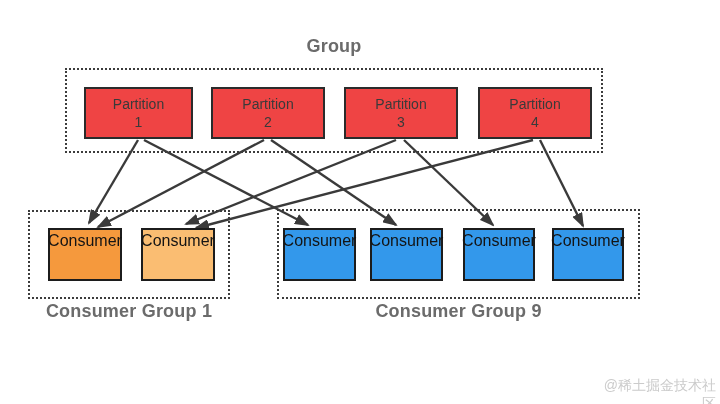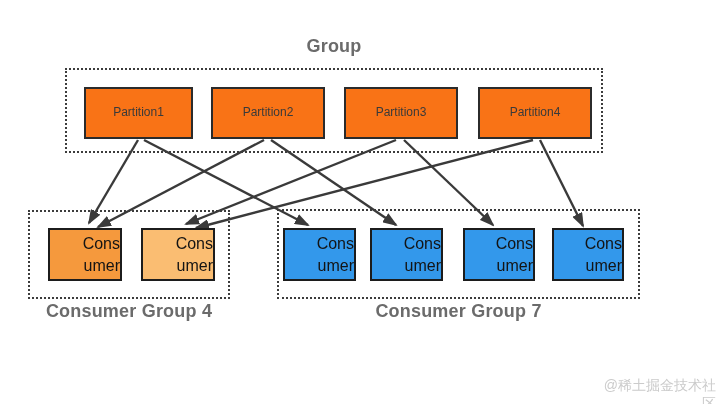--- a/index.html
+++ b/index.html
@@ -10,28 +10,28 @@
   .topic-label{
     position:absolute;left:65px;top:36px;width:538px;text-align:center;
     font-size:18px;font-weight:bold;letter-spacing:.2px;
   }
   .dotted{position:absolute;border:2px dotted #3c3c3c;box-sizing:border-box;background:transparent;}
   .topic-box{left:65px;top:68px;width:538px;height:85px;}
   .group-box-1{left:28px;top:210px;width:202px;height:89px;}
   .group-box-2{left:277px;top:209px;width:363px;height:90px;}
   .pbox{
     position:absolute;top:87px;height:52px;box-sizing:border-box;
-    border:2px solid #2b2b2b;background:#f97316;z-index:3;
-    display:flex;flex-direction:row;align-items:center;justify-content:center;
-    font-size:12px;color:#3a3a3a;line-height:1.3;
+    border:2px solid #2b2b2b;background:#ef4444;z-index:3;
+    display:flex;flex-direction:column;align-items:center;justify-content:center;
+    font-size:14px;color:#3a3a3a;line-height:1.3;
   }
   .cbox{
     position:absolute;top:228px;height:53px;box-sizing:border-box;
     border:2px solid #1c1c1c;z-index:3;
-    display:flex;flex-direction:column;align-items:flex-end;justify-content:center;
+    display:flex;flex-direction:row;align-items:flex-start;justify-content:center;
     font-size:16px;color:#141414;line-height:1.35;
   }
   .group-label{
     position:absolute;top:301px;text-align:center;
     font-size:18px;font-weight:bold;letter-spacing:.2px;
   }
   .arrows{position:absolute;left:0;top:0;z-index:2;}
   .watermark{
     position:absolute;left:594px;top:377px;width:122px;text-align:right;
     font-size:14px;
@@ -81,36 +81,36 @@
 
   <div class="dotted group-box-1" style="border-color: rgb(60, 60, 60);"></div>
   <div class="cbox" style="left: 48px; width: 74px; background-color: rgb(245, 153, 61);">
     <span>Cons</span>
     <span>umer</span>
   </div>
   <div class="cbox" style="left: 141px; width: 74px; background-color: rgb(250, 189, 114);">
     <span>Cons</span>
     <span>umer</span>
   </div>
-  <div class="group-label" style="left: 28px; width: 202px; color: rgb(107, 107, 107);">Consumer Group 4</div>
+  <div class="group-label" style="left: 28px; width: 202px; color: rgb(107, 107, 107);">Consumer Group 1</div>
 
   <div class="dotted group-box-2" style="border-color: rgb(60, 60, 60);"></div>
   <div class="cbox" style="left: 283px; width: 73px; background-color: rgb(51, 152, 235);">
     <span>Cons</span>
     <span>umer</span>
   </div>
   <div class="cbox" style="left: 370px; width: 73px; background-color: rgb(51, 152, 235);">
     <span>Cons</span>
     <span>umer</span>
   </div>
   <div class="cbox" style="left: 463px; width: 72px; background-color: rgb(51, 152, 235);">
     <span>Cons</span>
     <span>umer</span>
   </div>
   <div class="cbox" style="left: 552px; width: 72px; background-color: rgb(51, 152, 235);">
     <span>Cons</span>
     <span>umer</span>
   </div>
-  <div class="group-label" style="left: 277px; width: 363px; color: rgb(107, 107, 107);">Consumer Group 7</div>
+  <div class="group-label" style="left: 277px; width: 363px; color: rgb(107, 107, 107);">Consumer Group 9</div>
 
   <div class="watermark" style="color: rgb(203, 203, 203);">@稀土掘金技术社区</div>
 
 </div>
 
 </body></html>

